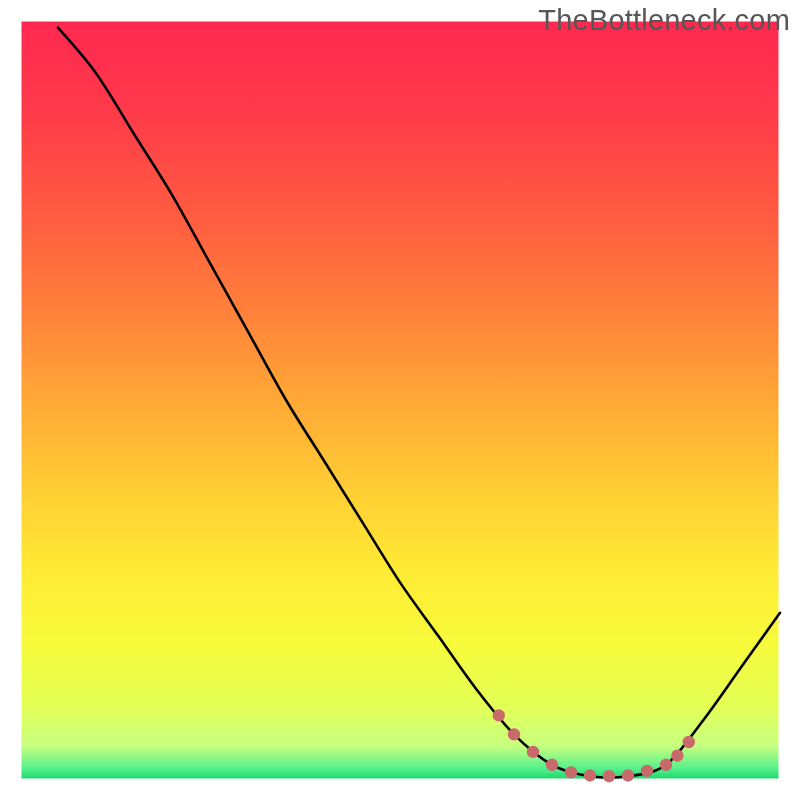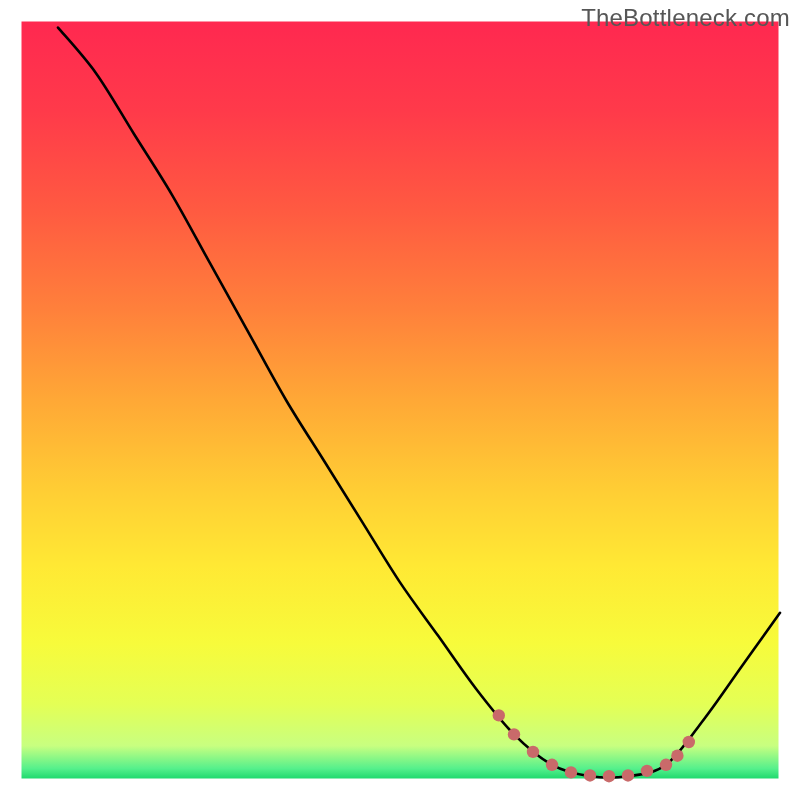--- a/index.html
+++ b/index.html
@@ -16,21 +16,21 @@
     height: 800px;
   }
   svg {
     display: block;
   }
   .watermark {
     position: absolute;
     top: 4px;
     right: 10px;
     font-family: Arial, Helvetica, sans-serif;
-    font-size: 24px;
+    font-size: 29px;
     font-weight: 500;
     color: #565656;
     letter-spacing: 0.2px;
   }
 </style>
 </head>
 <body>
 
 <div class="chart-container">
   <svg id="chart-svg" width="800" height="800" viewBox="0 0 800 800">

